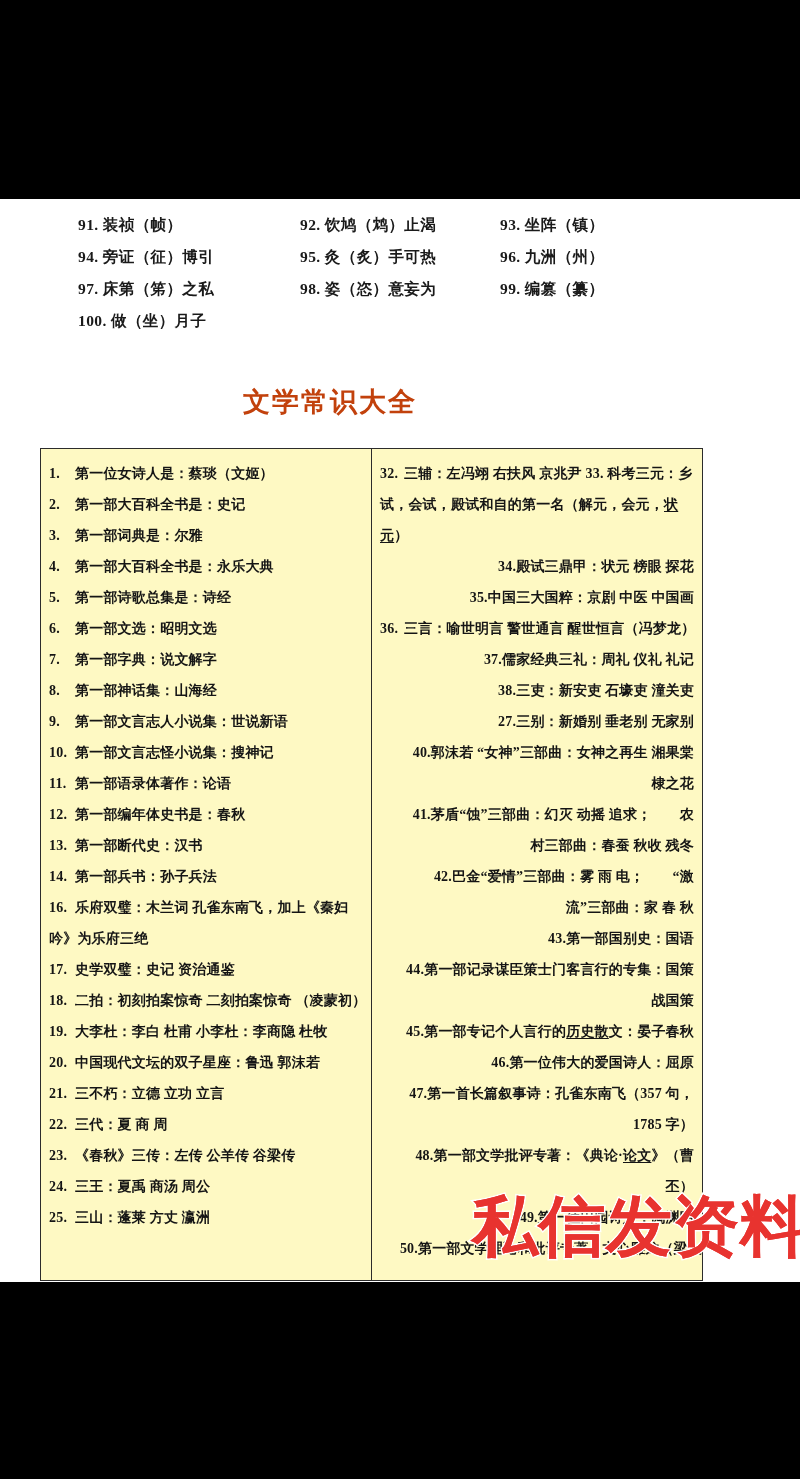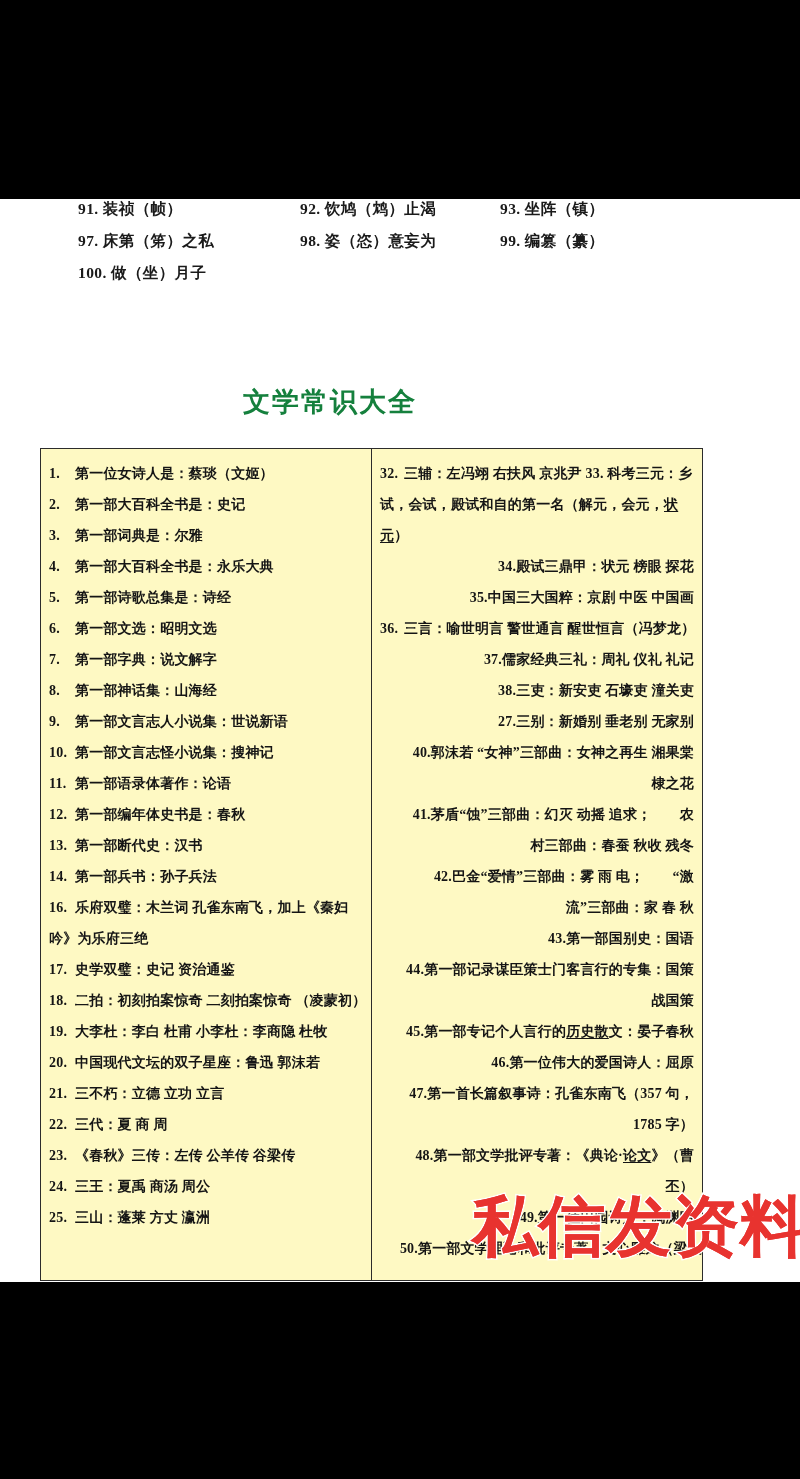--- a/index.html
+++ b/index.html
@@ -33,21 +33,21 @@
   .page {
     position: absolute;
     left: 0; top: 199px;
     width: 800px; height: 1083px;
     background: #ffffff;
   }
 
   
   .errata {
     position: absolute;
-    left: 0; top: 0;
+    left: 0; top: 16px;
     width: 800px;
   }
   .errata-row {
     position: relative;
     height: 32px;
   }
   .errata-item {
     position: absolute;
     font-size: 15.5px;
     font-weight: 700;
@@ -61,21 +61,21 @@
 
   
   .doc-title {
     position: absolute;
     left: 0;
     top: 185px;
     width: 660px;
     text-align: center;
     font-size: 27px;
     font-weight: 700;
-    color: #15803d;
+    color: #c2410c;
     letter-spacing: 2px;
   }
 
   
   .kb-table {
     position: absolute;
     left: 40px;
     top: 249px;
     width: 663px;
     height: 833px;
@@ -170,20 +170,25 @@
 
 <div class="bar-top"></div>
 
 <div class="page">
 
   <div class="errata">
       <div class="errata-row">
         <div class="errata-item col-a">91. 装祯（帧）</div>
         <div class="errata-item col-b">92. 饮鸠（鸩）止渴</div>
         <div class="errata-item col-c">93. 坐阵（镇）</div>
+      </div>
+      <div class="errata-row">
+        <div class="errata-item col-a">94. 旁证（征）博引</div>
+        <div class="errata-item col-b">95. 灸（炙）手可热</div>
+        <div class="errata-item col-c">96. 九洲（州）</div>
       </div>
       <div class="errata-row">
         <div class="errata-item col-a">97. 床第（笫）之私</div>
         <div class="errata-item col-b">98. 姿（恣）意妄为</div>
         <div class="errata-item col-c">99. 编篡（纂）</div>
       </div>
       <div class="errata-row">
         <div class="errata-item col-a">100. 做（坐）月子</div>
       </div>
     </div>

